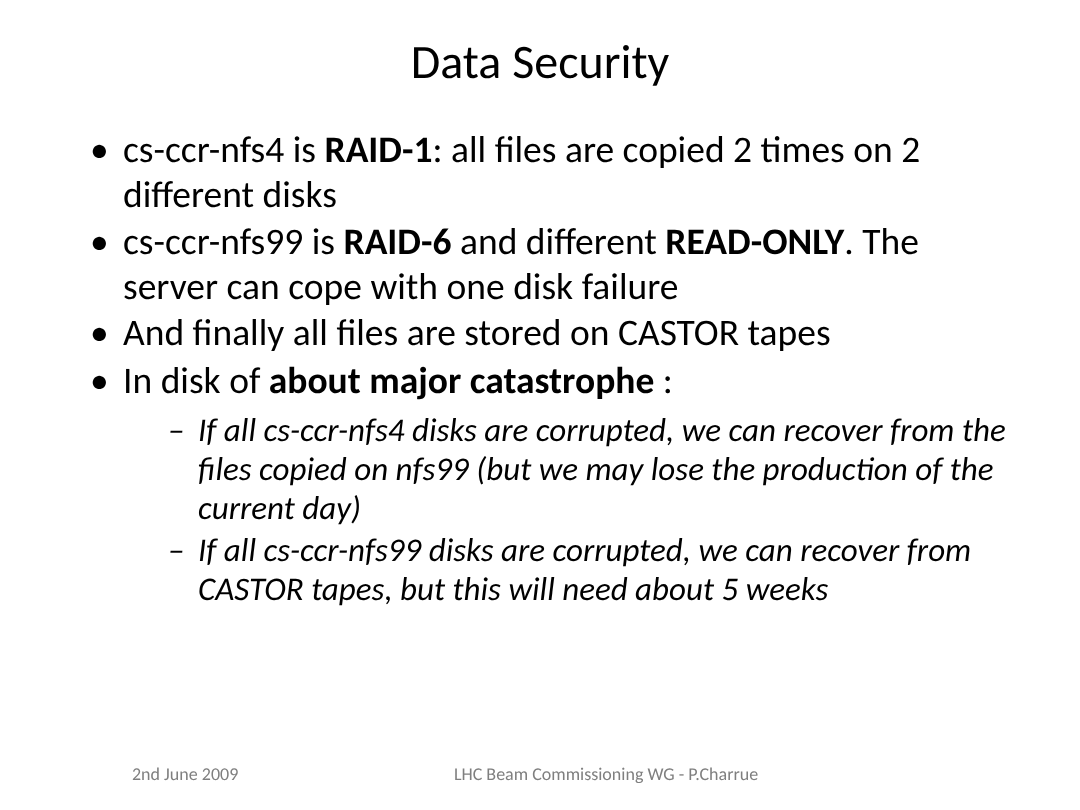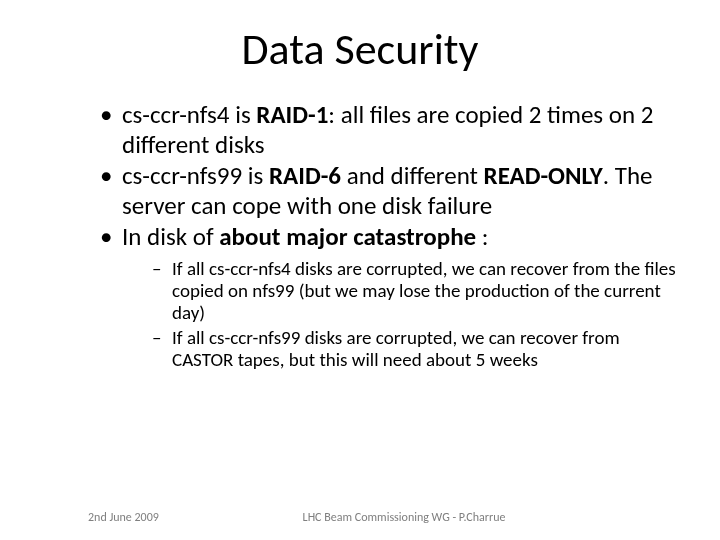--- a/index.html
+++ b/index.html
@@ -13,27 +13,26 @@
     overflow: hidden;
   }
   .slide {
     position: relative;
     width: 720px;
     height: 540px;
     box-sizing: border-box;
   }
   .title {
     text-align: center;
-    font-size: 44px;
+    font-size: 32px;
     padding-top: 22px;
     padding-bottom: 10px;
   }
   .body {
     padding: 0 44px 0 60px;
-    margin-left: 40px;
   }
   ul.level1 {
     list-style: none;
     margin: 14px 0 0 0;
     padding: 0;
     font-size: 25px;
     line-height: 1.18;
   }
   ul.level1 > li {
     position: relative;
@@ -45,22 +44,23 @@
     position: absolute;
     left: 0;
     top: 0;
     font-size: 25px;
     line-height: 1.18;
   }
   ul.level2 {
     list-style: none;
     margin: 6px 0 0 0;
     padding: 0 0 0 30px;
-    font-size: 19px;
+    font-size: 22px;
     line-height: 1.18;
+    font-style: italic;
   }
   ul.level2 > li {
     position: relative;
     padding-left: 20px;
     margin-bottom: 2px;
   }
   ul.level2 > li::before {
     content: "–";
     position: absolute;
     left: 0;
@@ -100,20 +100,23 @@
 
   <div class="body">
     <ul class="level1">
       <li>
         <span>cs-ccr-nfs4 is </span><span class="b">RAID-1</span><span>: all files are copied 2 times on 2 different disks</span>
       </li>
       <li>
         <span>cs-ccr-nfs99 is </span><span class="b">RAID-6</span><span> and different </span><span class="b">READ-ONLY</span><span>. The server can cope with one disk failure</span>
       </li>
       <li>
+        <span>And finally all files are stored on CASTOR tapes</span>
+      </li>
+      <li>
         <span>In disk of </span><span class="b">about major catastrophe</span><span> :</span>
         <ul class="level2">
           <li><span>If all cs-ccr-nfs4 disks are corrupted, we can recover from the files copied on nfs99 (but we may lose the production of the current day)</span></li>
           <li><span>If all cs-ccr-nfs99 disks are corrupted, we can recover from CASTOR tapes, but this will need about 5 weeks</span></li>
         </ul>
       </li>
     </ul>
   </div>
 
   <div class="footer">

